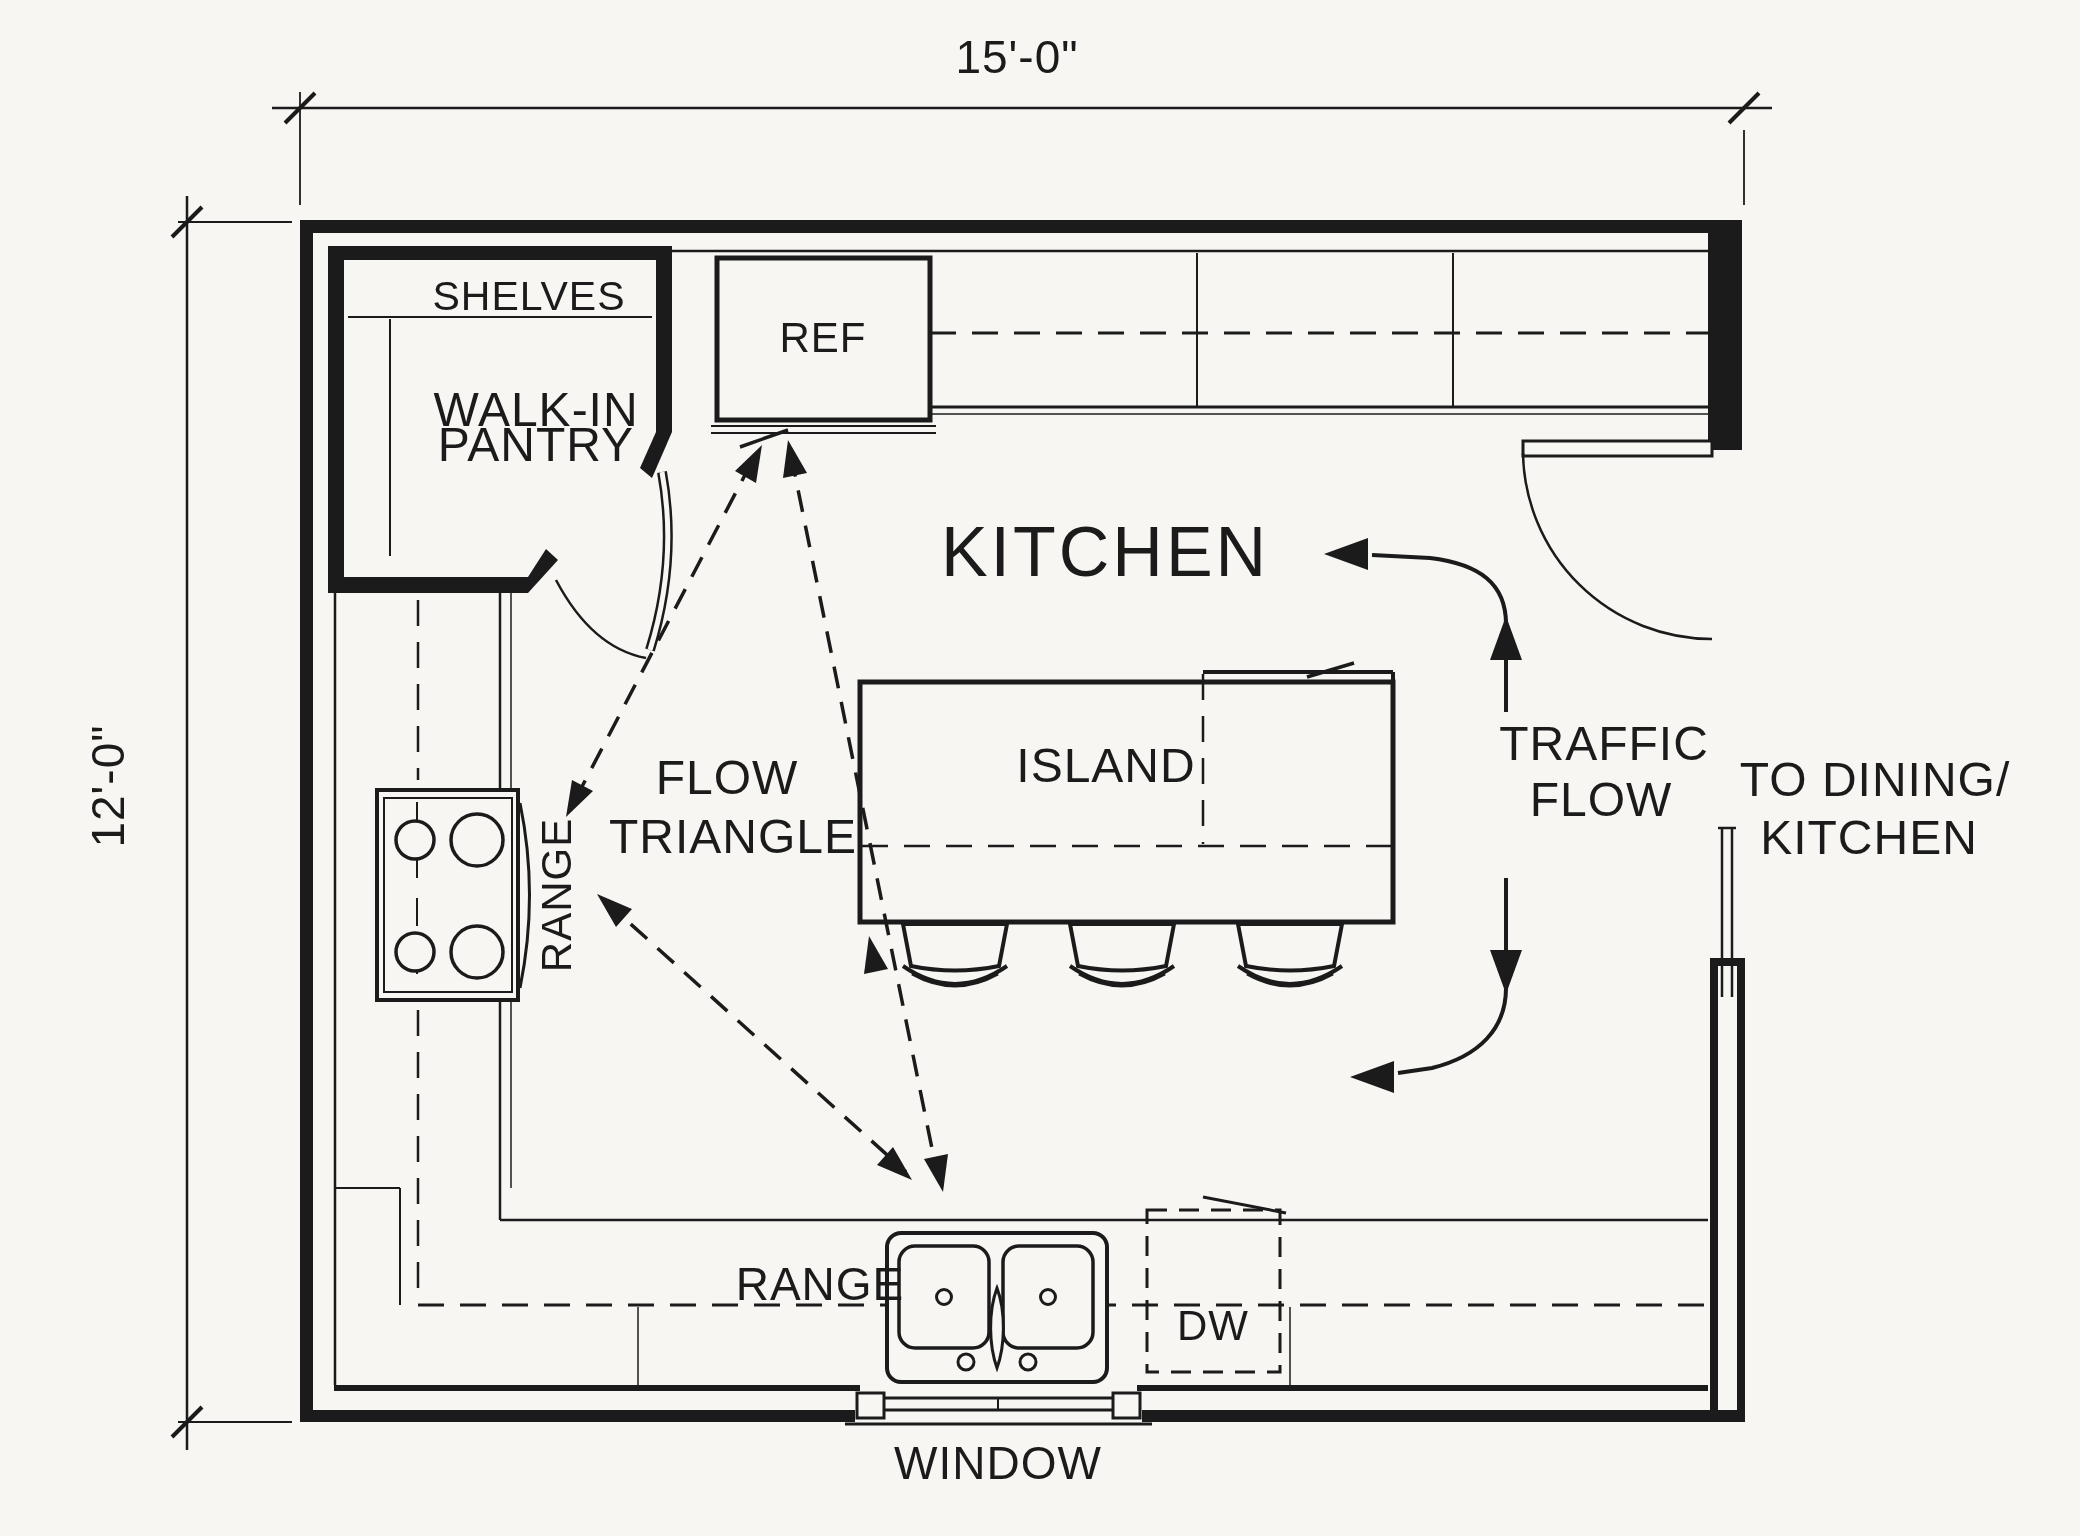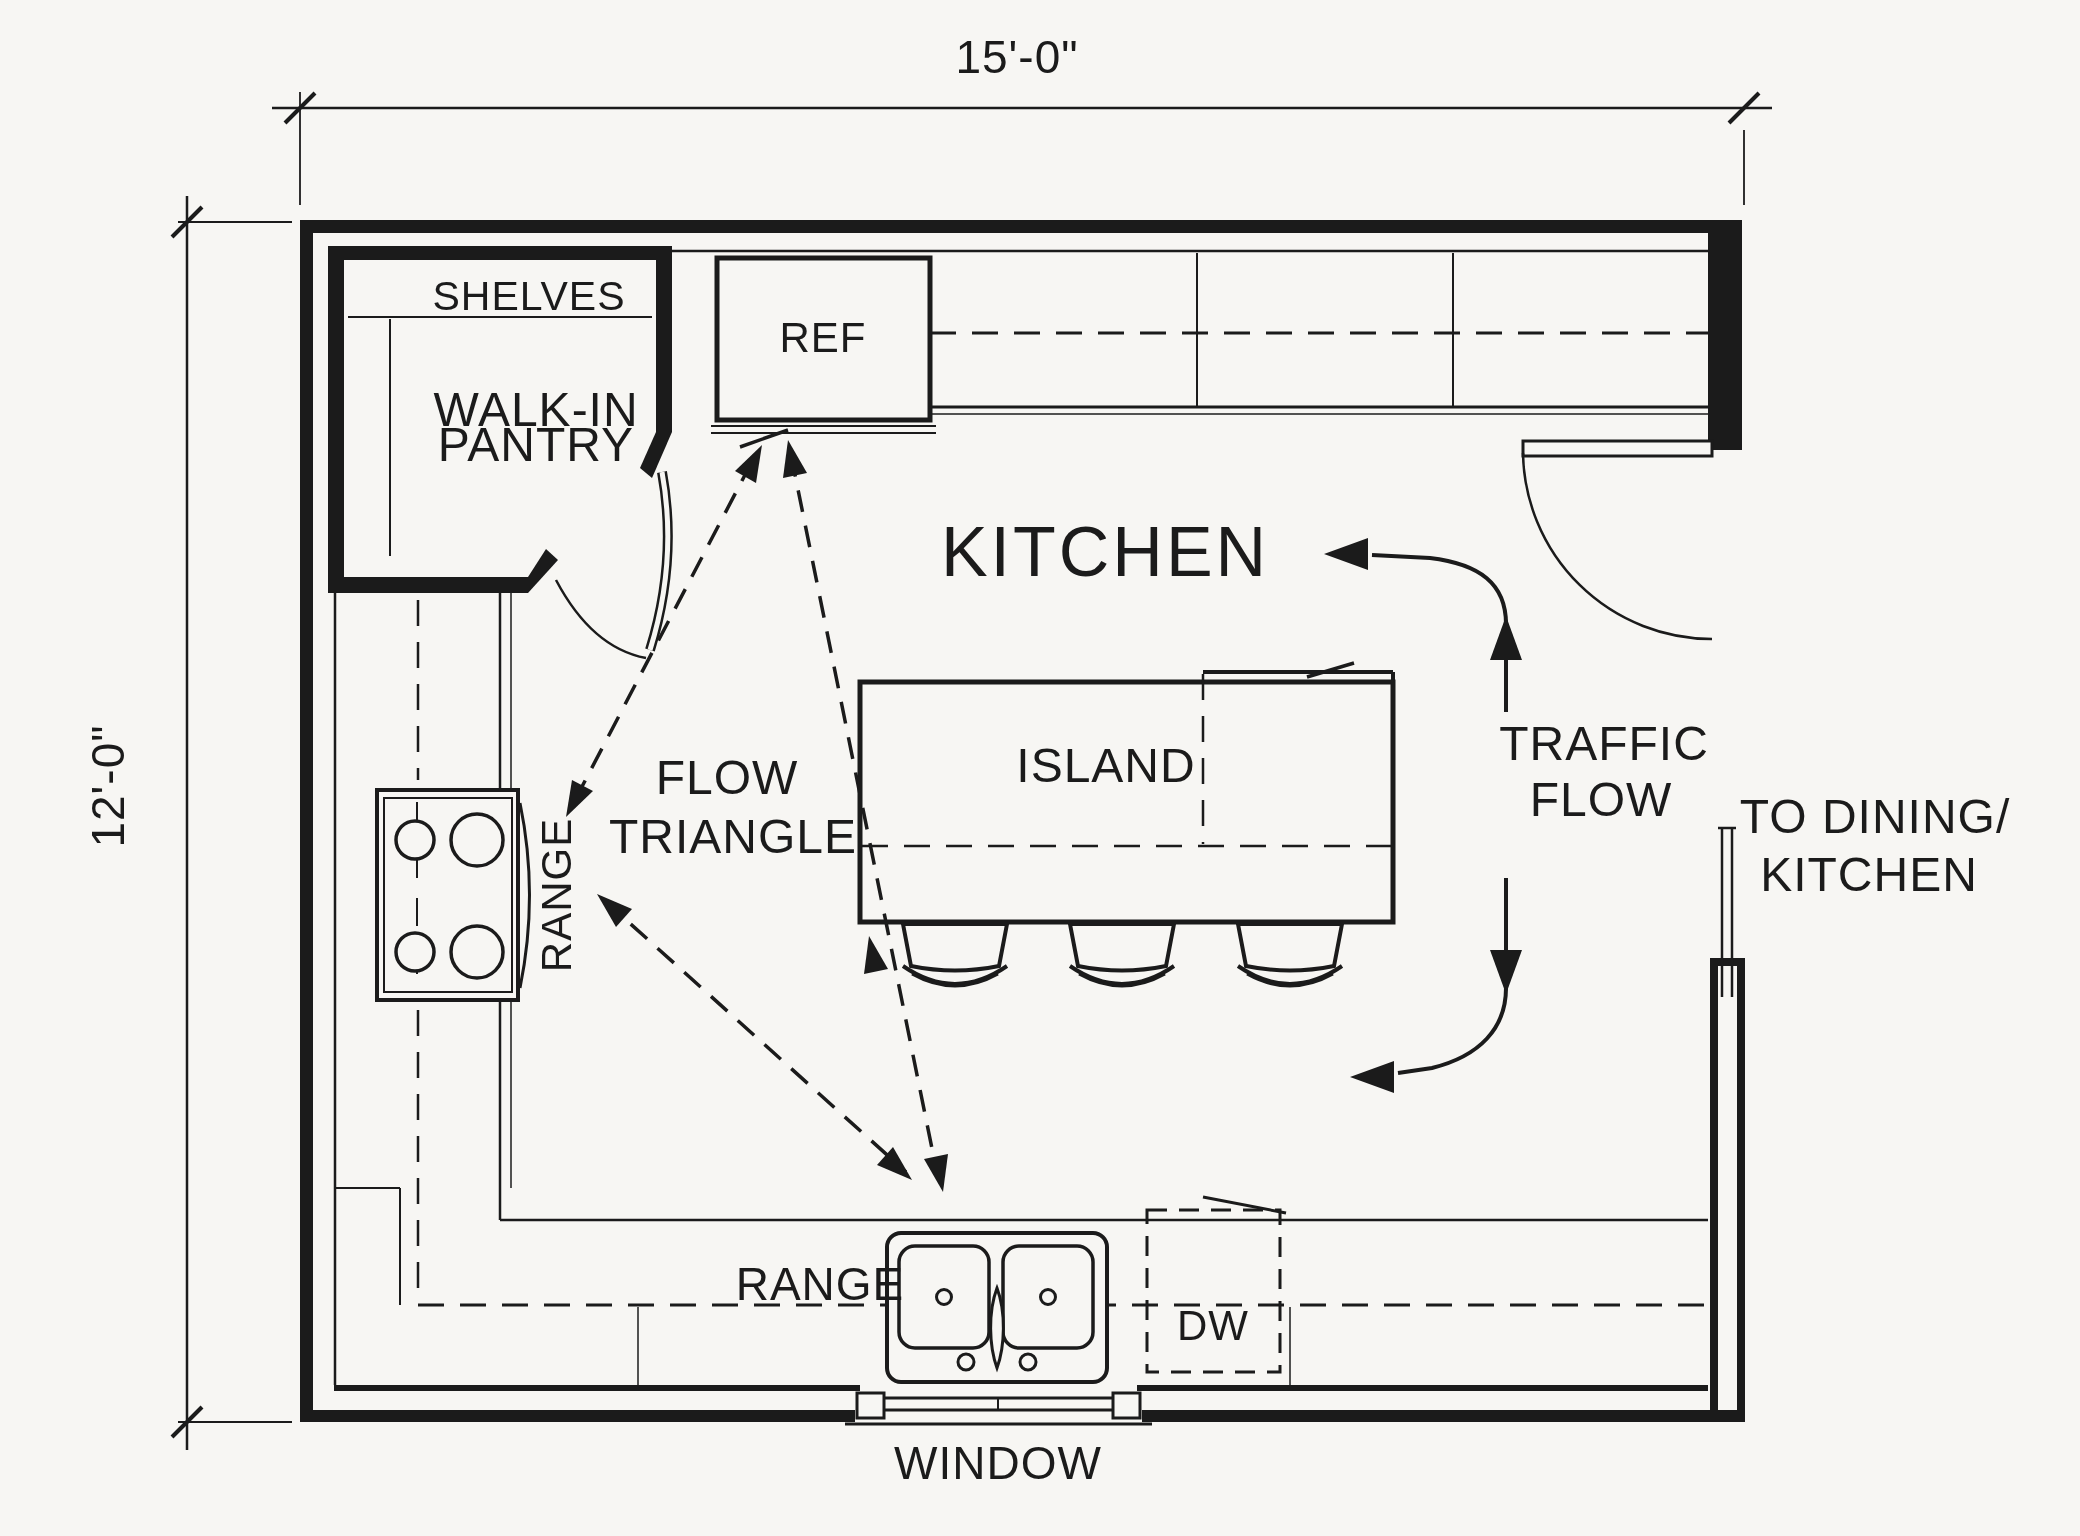--- a/index.html
+++ b/index.html
@@ -3,21 +3,21 @@
 <meta charset="utf-8">
 <style>
   html,body{margin:0;padding:0;background:#e8e6e2;}
   #stage{position:relative;width:2080px;height:1536px;background:#f7f6f3;overflow:hidden;
          font-family:"Liberation Sans","DejaVu Sans",sans-serif;color:#1b1b1b;}
   #plan-svg{position:absolute;left:0;top:0;}
   .lbl{position:absolute;transform:translate(-50%,-50%);white-space:nowrap;
        color:#1b1b1b;font-weight:400;letter-spacing:1px;line-height:1;}
   .lbl.rot{transform:translate(-50%,-50%) rotate(-90deg);}
   .f38{font-size:41px;} .f42{font-size:42px;} .f44{font-size:48px;}
-  .f46{font-size:46px;} .f48{font-size:48px;margin-top:37px;} .f62{font-size:70px;letter-spacing:3px;}
+  .f46{font-size:46px;} .f48{font-size:48px;} .f62{font-size:70px;letter-spacing:3px;}
 </style>
 </head>
 <body>
 
 <div id="stage">
 
 <svg id="plan-svg" width="2080" height="1536" viewBox="0 0 2080 1536">
   <g stroke="#1b1b1b" fill="none" stroke-linecap="butt">
 
     <g>

